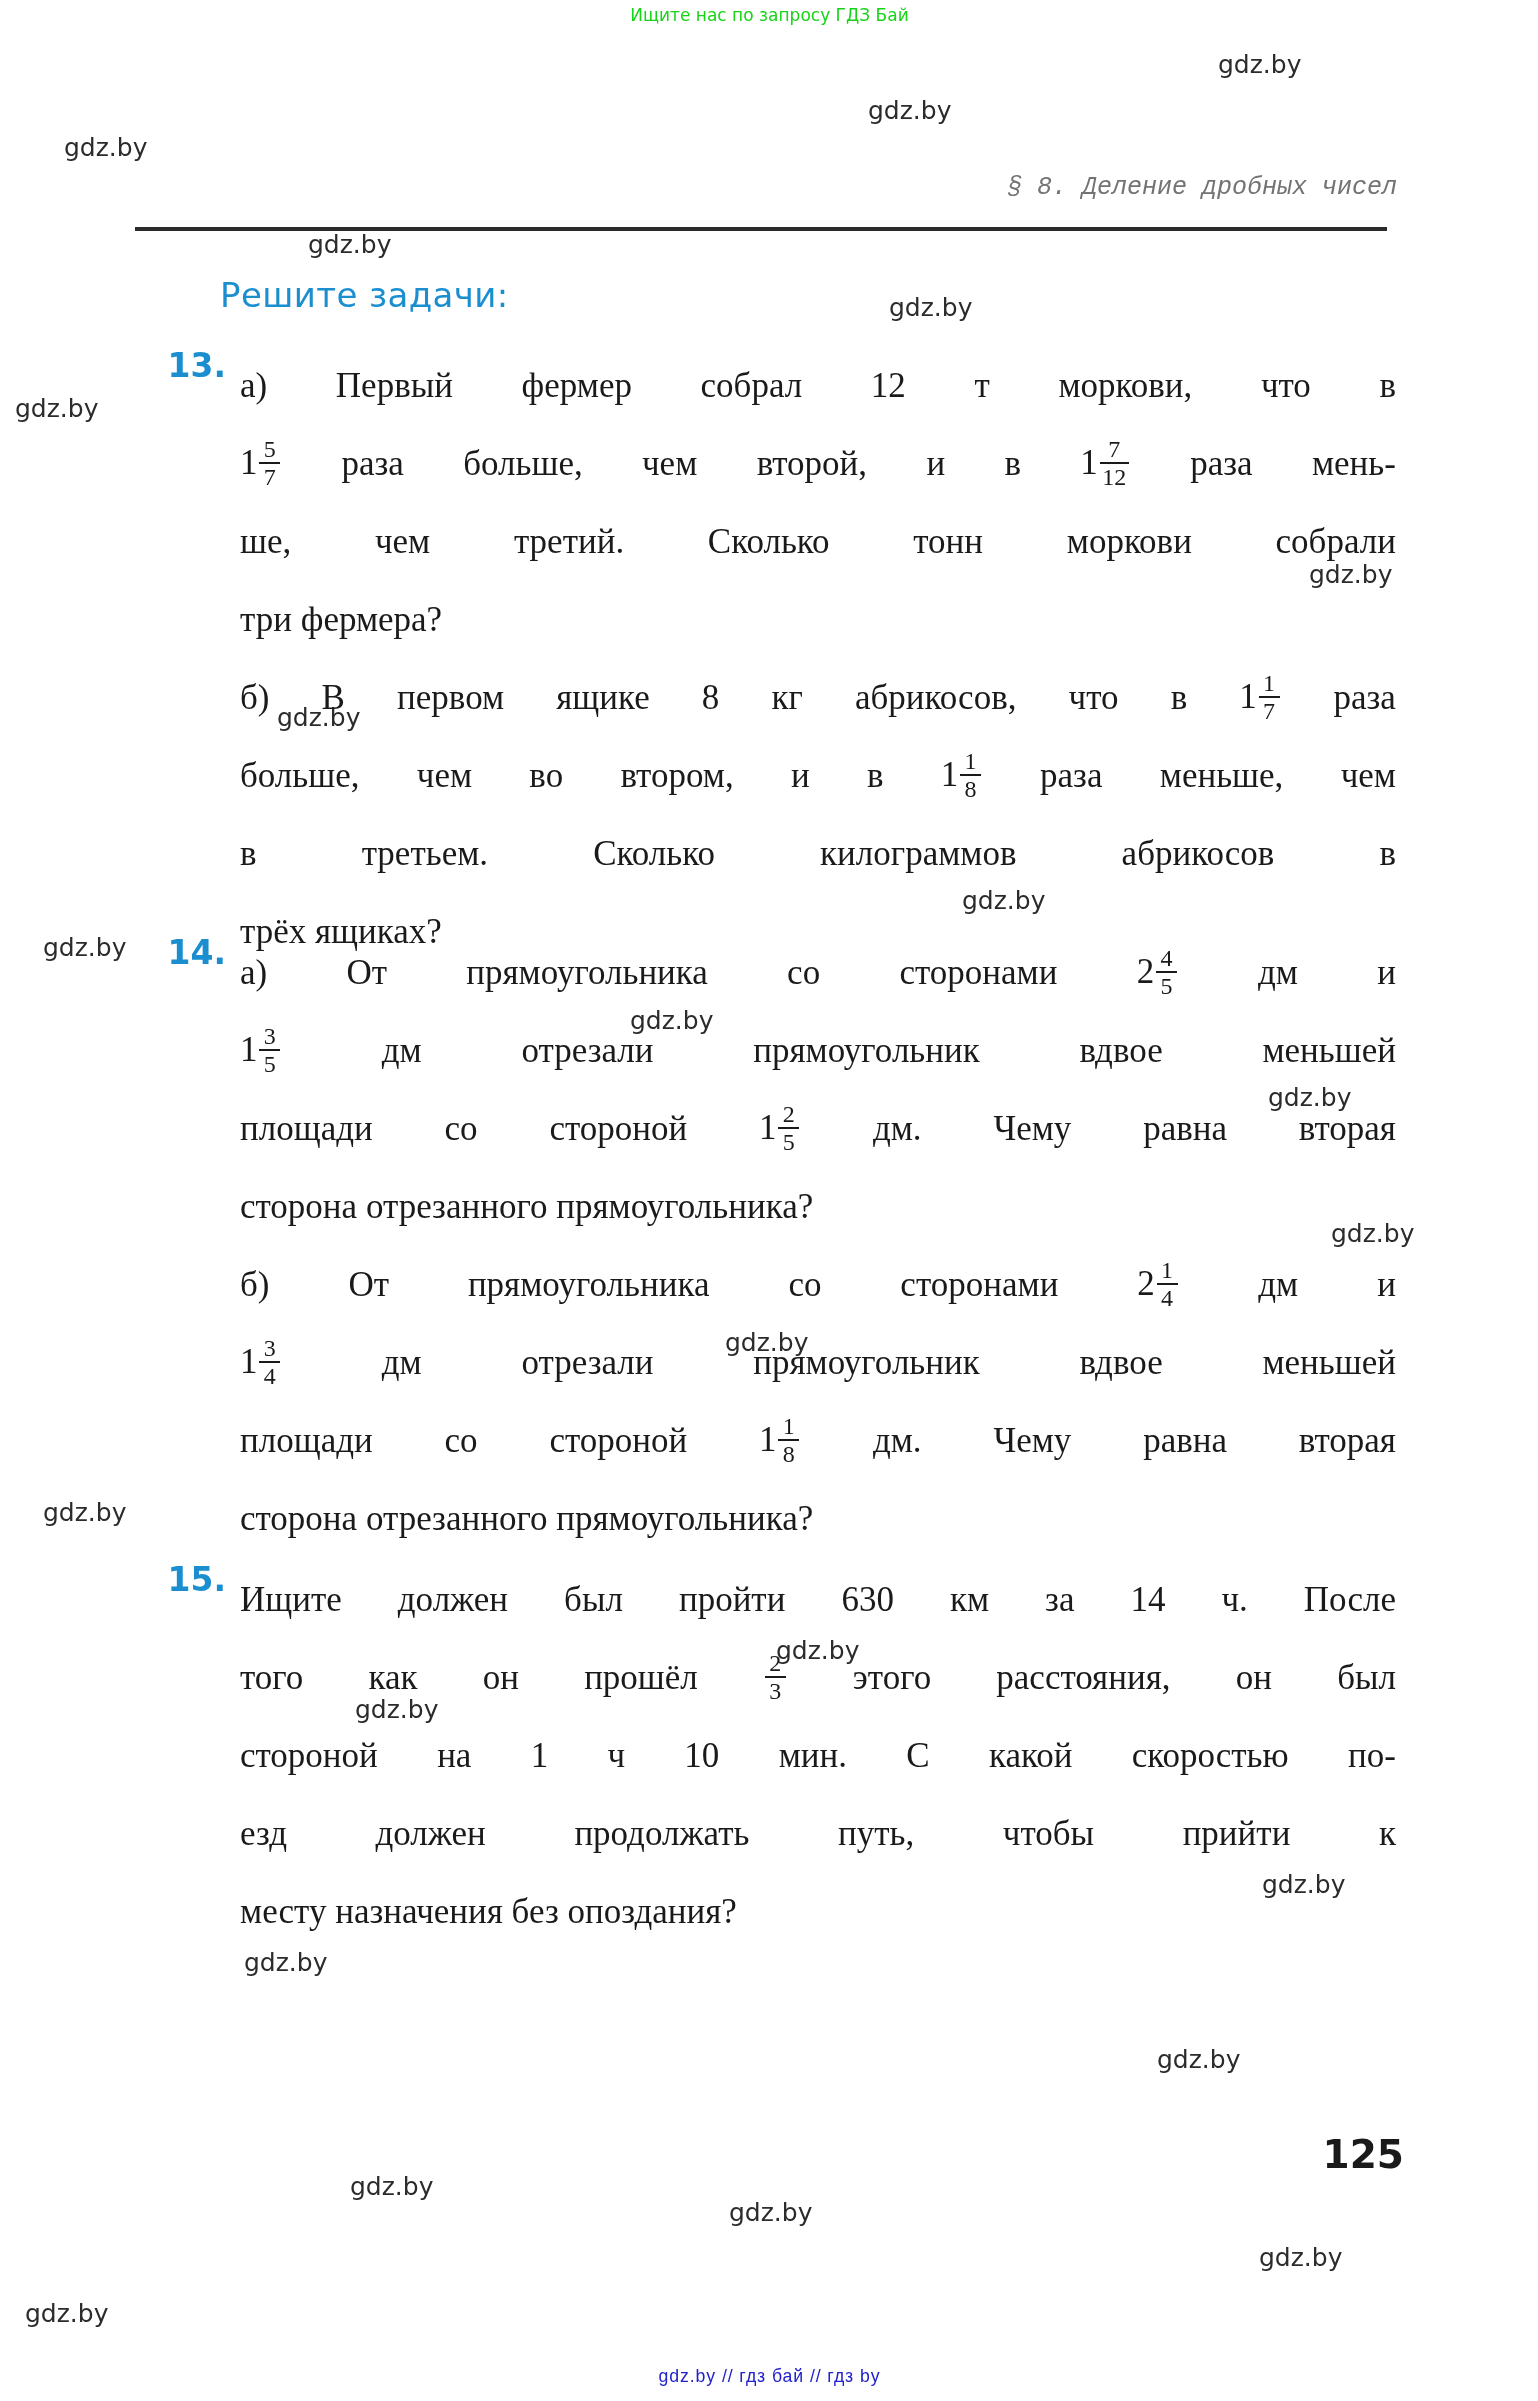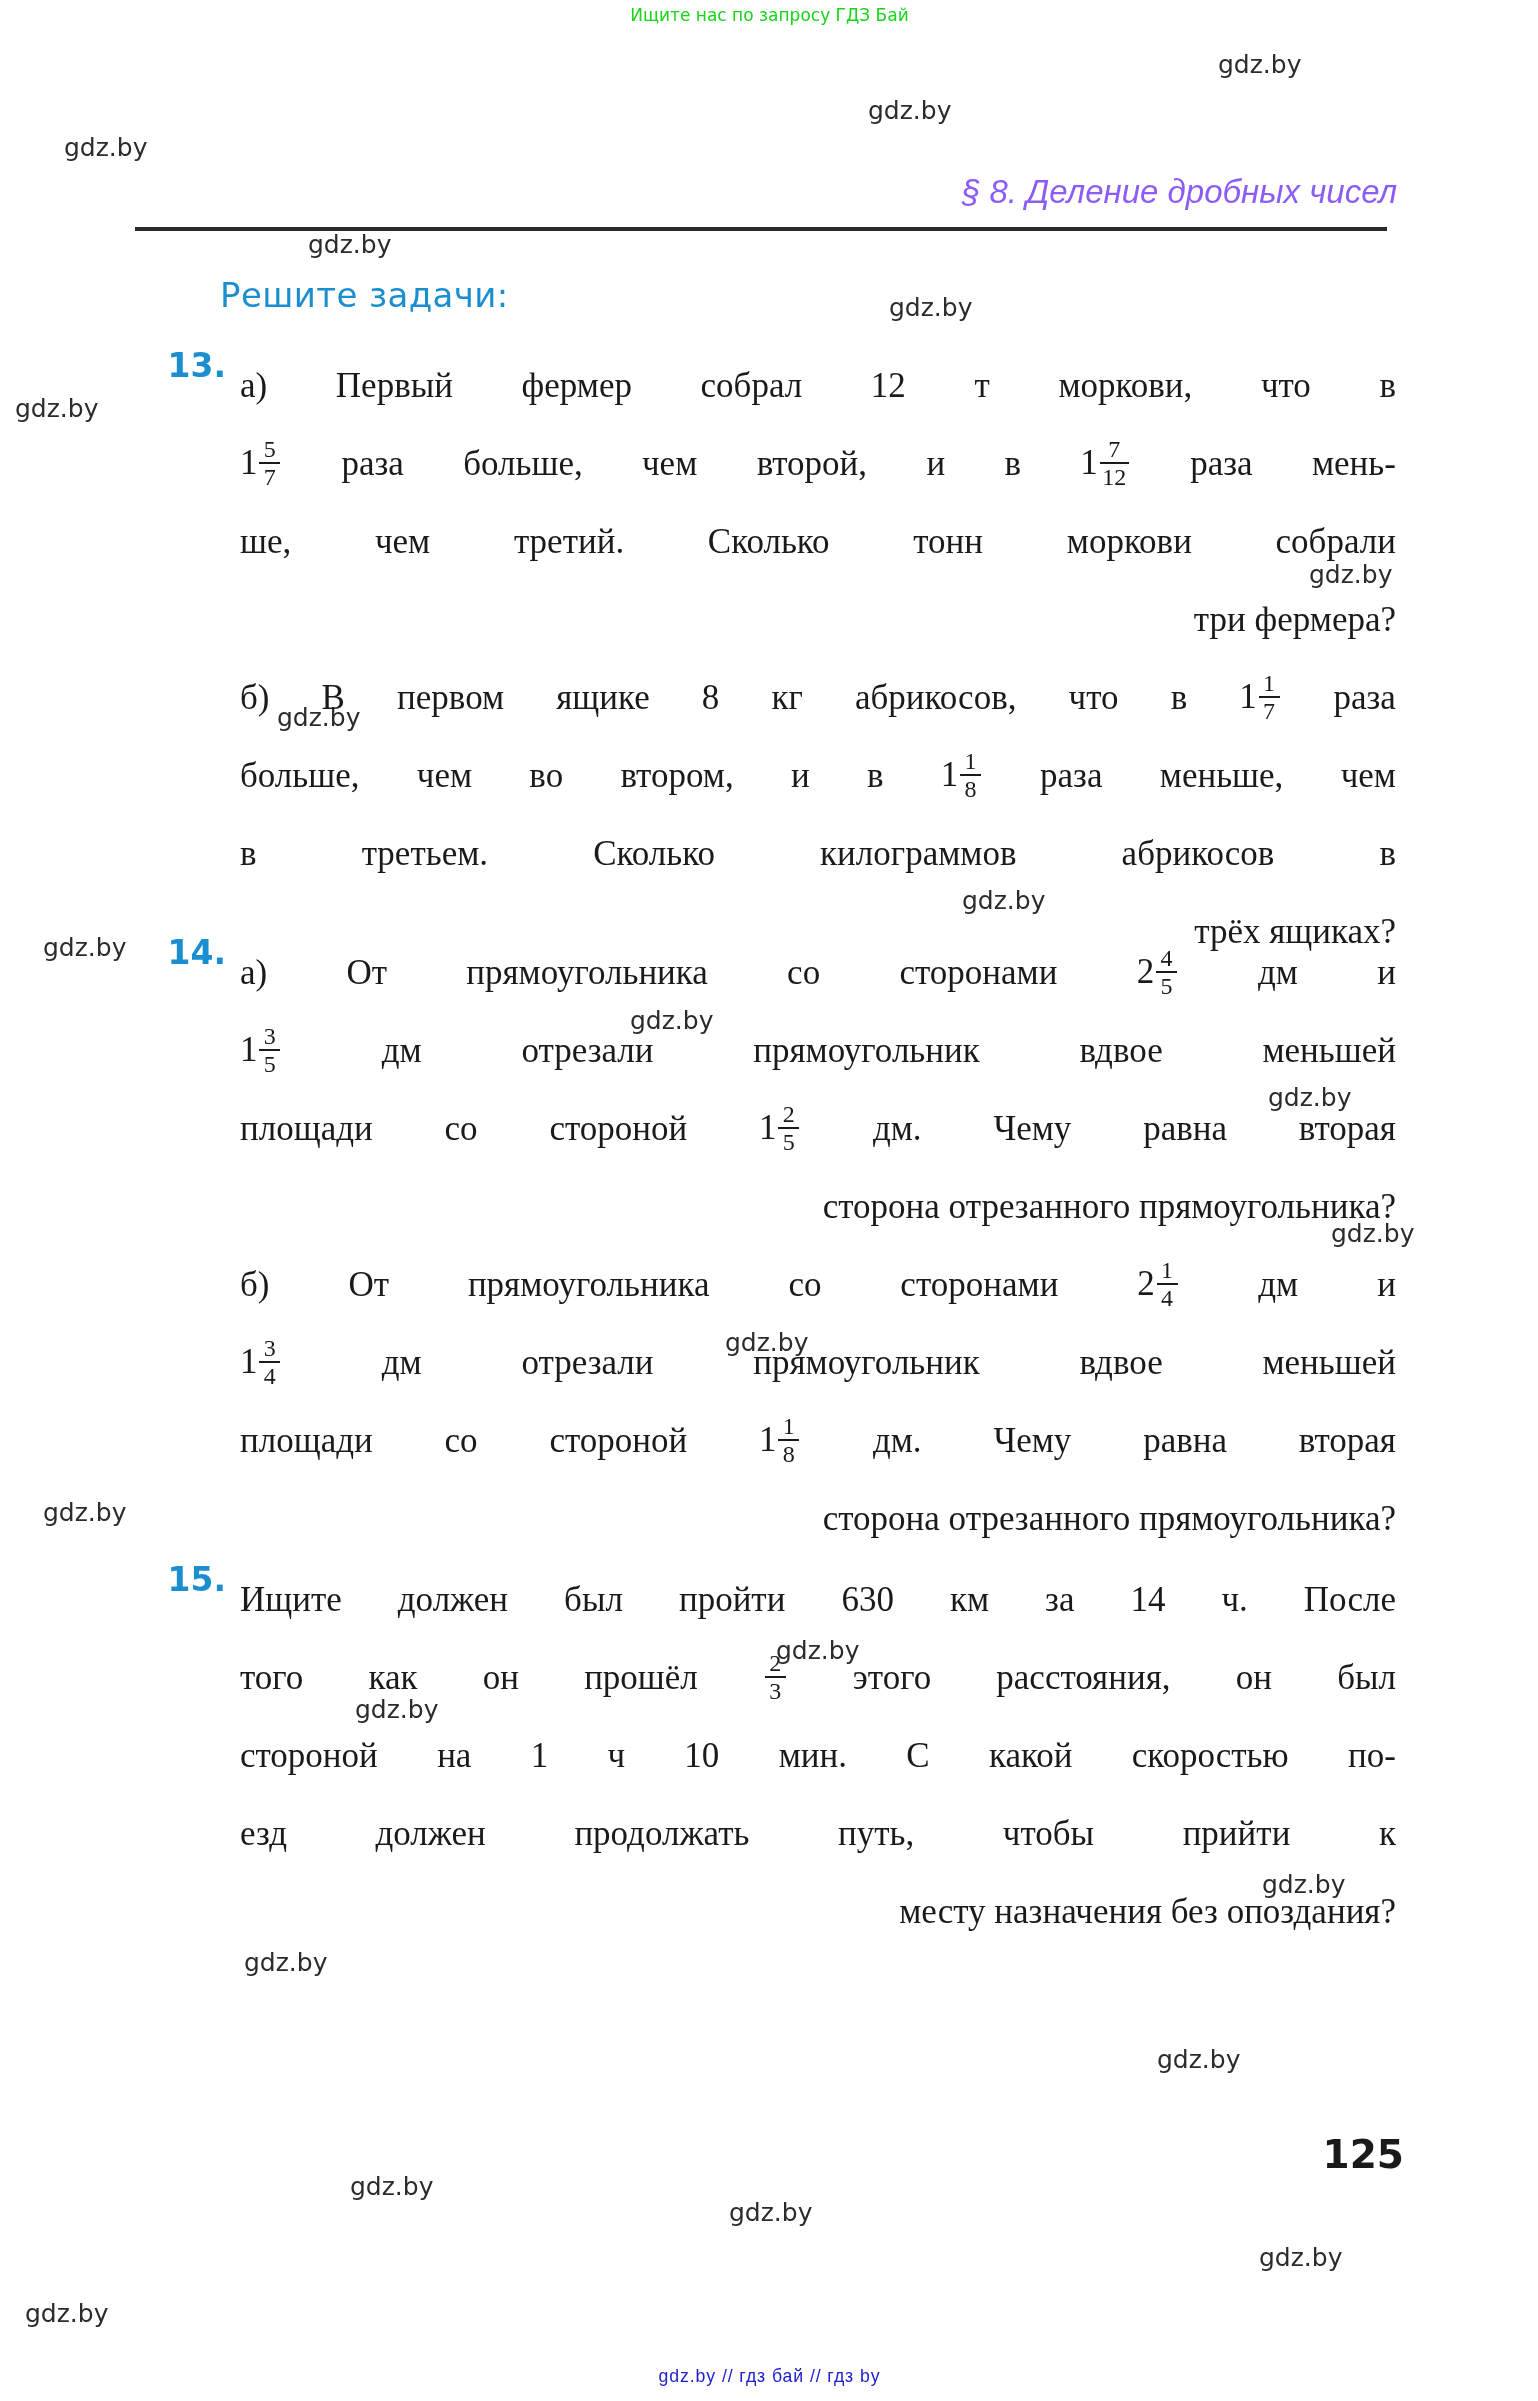--- a/index.html
+++ b/index.html
@@ -47,24 +47,24 @@
     color: #2222cc;
     letter-spacing: 0.9px;
     white-space: nowrap;
   }
 
   
   .runhead {
     position: absolute;
     right: 142px;
     top: 173px;
-    font-family: Liberation Sans, sans-serif;
+    font-family: Liberation Mono, monospace;
     font-style: italic;
-    font-size: 33px;
-    color: #8b5cf6;
+    font-size: 25px;
+    color: #737373;
     white-space: nowrap;
   }
   .rule {
     position: absolute;
     left: 135px;
     top: 227px;
     width: 1252px;
     height: 3.5px;
     background: #2b2b2b;
   }
@@ -98,21 +98,21 @@
     font-size: 33px;
     color: #1b8ed0;
   }
   .pbody {
     margin-left: 96px;
   }
 
   .line {
     display: flex;
     align-items: center;
-    justify-content: flex-end;
+    justify-content: flex-start;
     font-size: 35px;
     line-height: 1.0;
     white-space: pre;
     height: 78px;
   }
   .line.just {
     justify-content: space-between;
   }
   .line.just > .seg { white-space: pre; }
 

